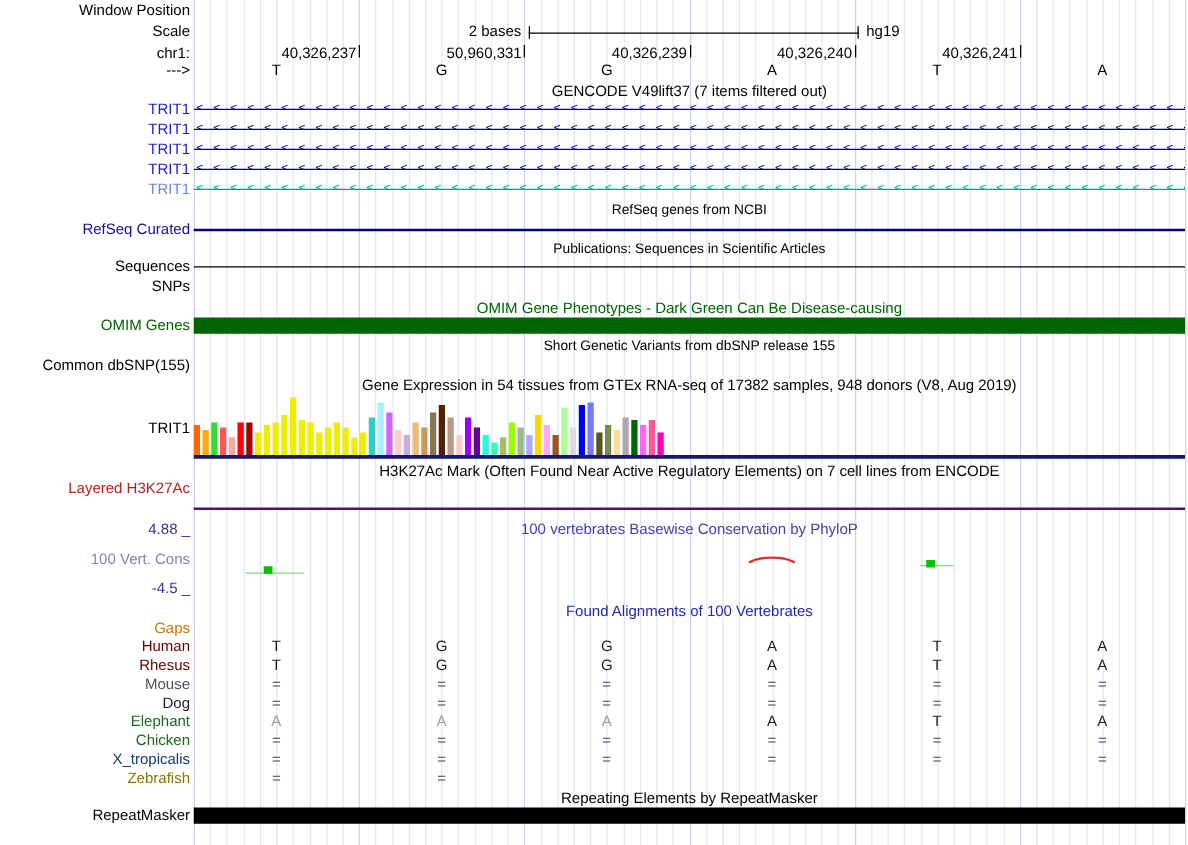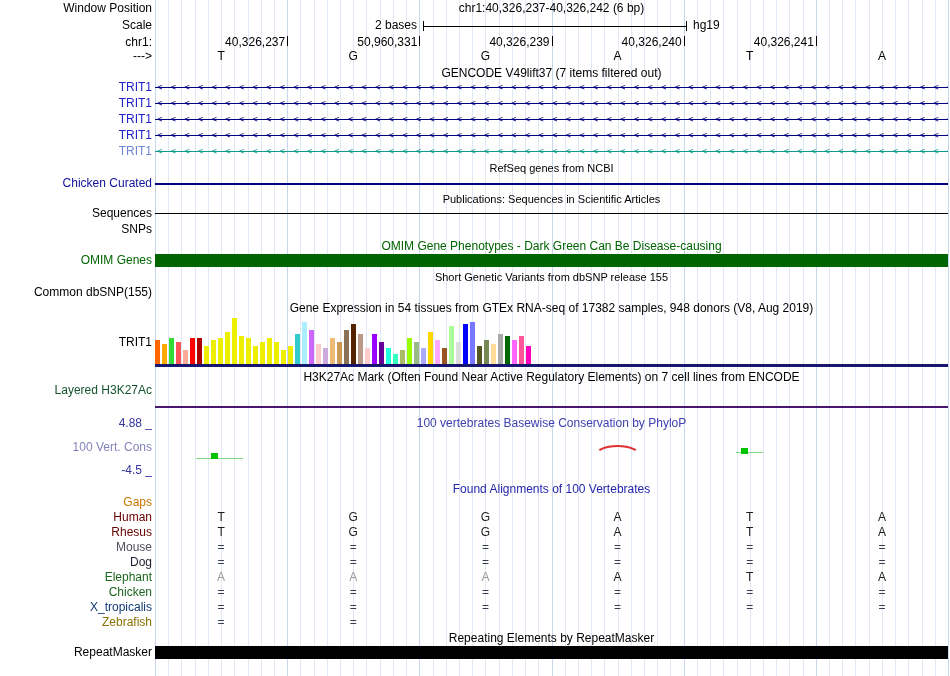--- a/index.html
+++ b/index.html
@@ -94,21 +94,20 @@
       <div class="vgrid" style="left: 868.7px;"></div>
       <div class="vgrid" style="left: 881.917px;"></div>
       <div class="vgrid" style="left: 895.133px;"></div>
       <div class="vgrid" style="left: 908.35px;"></div>
       <div class="vgrid" style="left: 921.567px;"></div>
       <div class="vgrid" style="left: 934.783px;"></div>
       <div class="vgrid vgridb" style="left: 948px;"></div>
     </div>
 
   <div id="header">
-    <span>chr1:40,326,237-40,326,242 (6 bp)</span>
   </div>
 
   <span id="scale-label">2 bases</span>
   <div id="scalebar">
     <div class="sline"></div>
     <div class="stick l"></div>
     <div class="stick r"></div>
   </div>
   <span id="hg19-label">hg19</span>
 
@@ -140,27 +139,27 @@
       <div class="ctitle" style="top: 370px; color: rgb(0, 0, 0); font-size: 12px;">H3K27Ac Mark (Often Found Near Active Regulatory Elements) on 7 cell lines from ENCODE</div>
       <div class="ctitle" style="top: 416px; color: rgb(64, 64, 178); font-size: 12px;">100 vertebrates Basewise Conservation by PhyloP</div>
       <div class="ctitle" style="top: 482px; color: rgb(37, 37, 173); font-size: 12px;">Found Alignments of 100 Vertebrates</div>
       <div class="ctitle" style="top: 631px; color: rgb(0, 0, 0); font-size: 12px;">Repeating Elements by RepeatMasker</div>
     </div>
   <div id="labels">
       <div class="llabel" style="top: 1px; color: rgb(0, 0, 0); text-align: center;">Window Position</div>
       <div class="llabel" style="top: 18px; color: rgb(0, 0, 0);">Scale</div>
       <div class="llabel" style="top: 35px; color: rgb(0, 0, 0);">chr1:</div>
       <div class="llabel" style="top: 49px; color: rgb(0, 0, 0);">---&gt;</div>
-      <div class="llabel" style="top: 176px; color: rgb(16, 16, 155);">Chicken Curated</div>
+      <div class="llabel" style="top: 176px; color: rgb(16, 16, 155);">RefSeq Curated</div>
       <div class="llabel" style="top: 206px; color: rgb(0, 0, 0);">Sequences</div>
       <div class="llabel" style="top: 222px; color: rgb(0, 0, 0);">SNPs</div>
       <div class="llabel" style="top: 253px; color: rgb(0, 100, 0);">OMIM Genes</div>
       <div class="llabel" style="top: 285px; color: rgb(0, 0, 0);">Common dbSNP(155)</div>
       <div class="llabel" style="top: 335px; color: rgb(0, 0, 0);">TRIT1</div>
-      <div class="llabel" style="top: 383px; color: #14532d; margin-left: 32px;">Layered H3K27Ac</div>
+      <div class="llabel" style="top: 383px; color: #b91c1c; margin-left: 32px;">Layered H3K27Ac</div>
       <div class="llabel" style="top: 416px; color: rgb(52, 52, 156);">4.88 _</div>
       <div class="llabel" style="top: 440px; color: rgb(131, 131, 187);">100 Vert. Cons</div>
       <div class="llabel" style="top: 463px; color: rgb(52, 52, 156);">-4.5 _</div>
       <div class="llabel" style="top: 645px; color: rgb(0, 0, 0);">RepeatMasker</div>
       <div class="llabel" style="top: 80px; color: rgb(33, 33, 200);">TRIT1</div>
       <div class="llabel" style="top: 96px; color: rgb(33, 33, 200);">TRIT1</div>
       <div class="llabel" style="top: 112px; color: rgb(33, 33, 200);">TRIT1</div>
       <div class="llabel" style="top: 128px; color: rgb(33, 33, 200);">TRIT1</div>
       <div class="llabel" style="top: 144px; color: rgb(111, 134, 216);">TRIT1</div>
       <div class="llabel" style="top: 495px; color: rgb(204, 119, 0);">Gaps</div>

